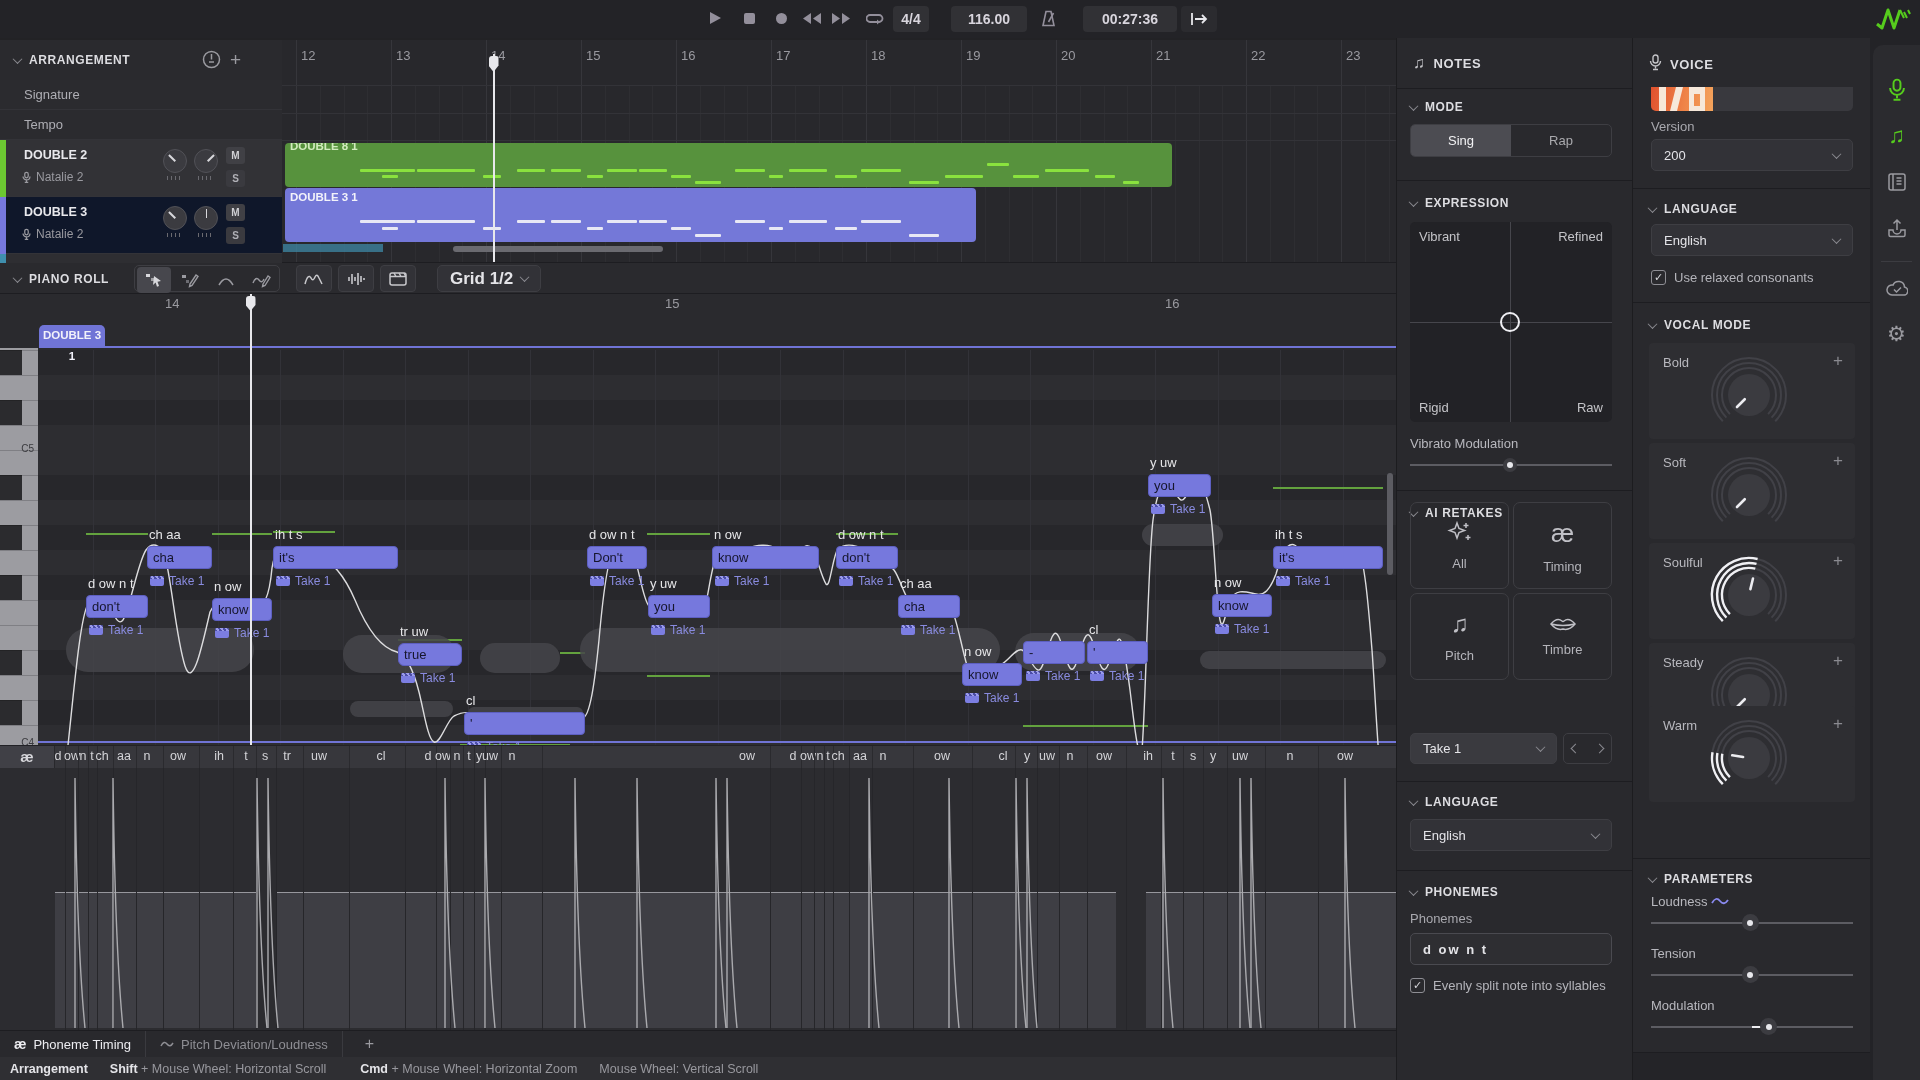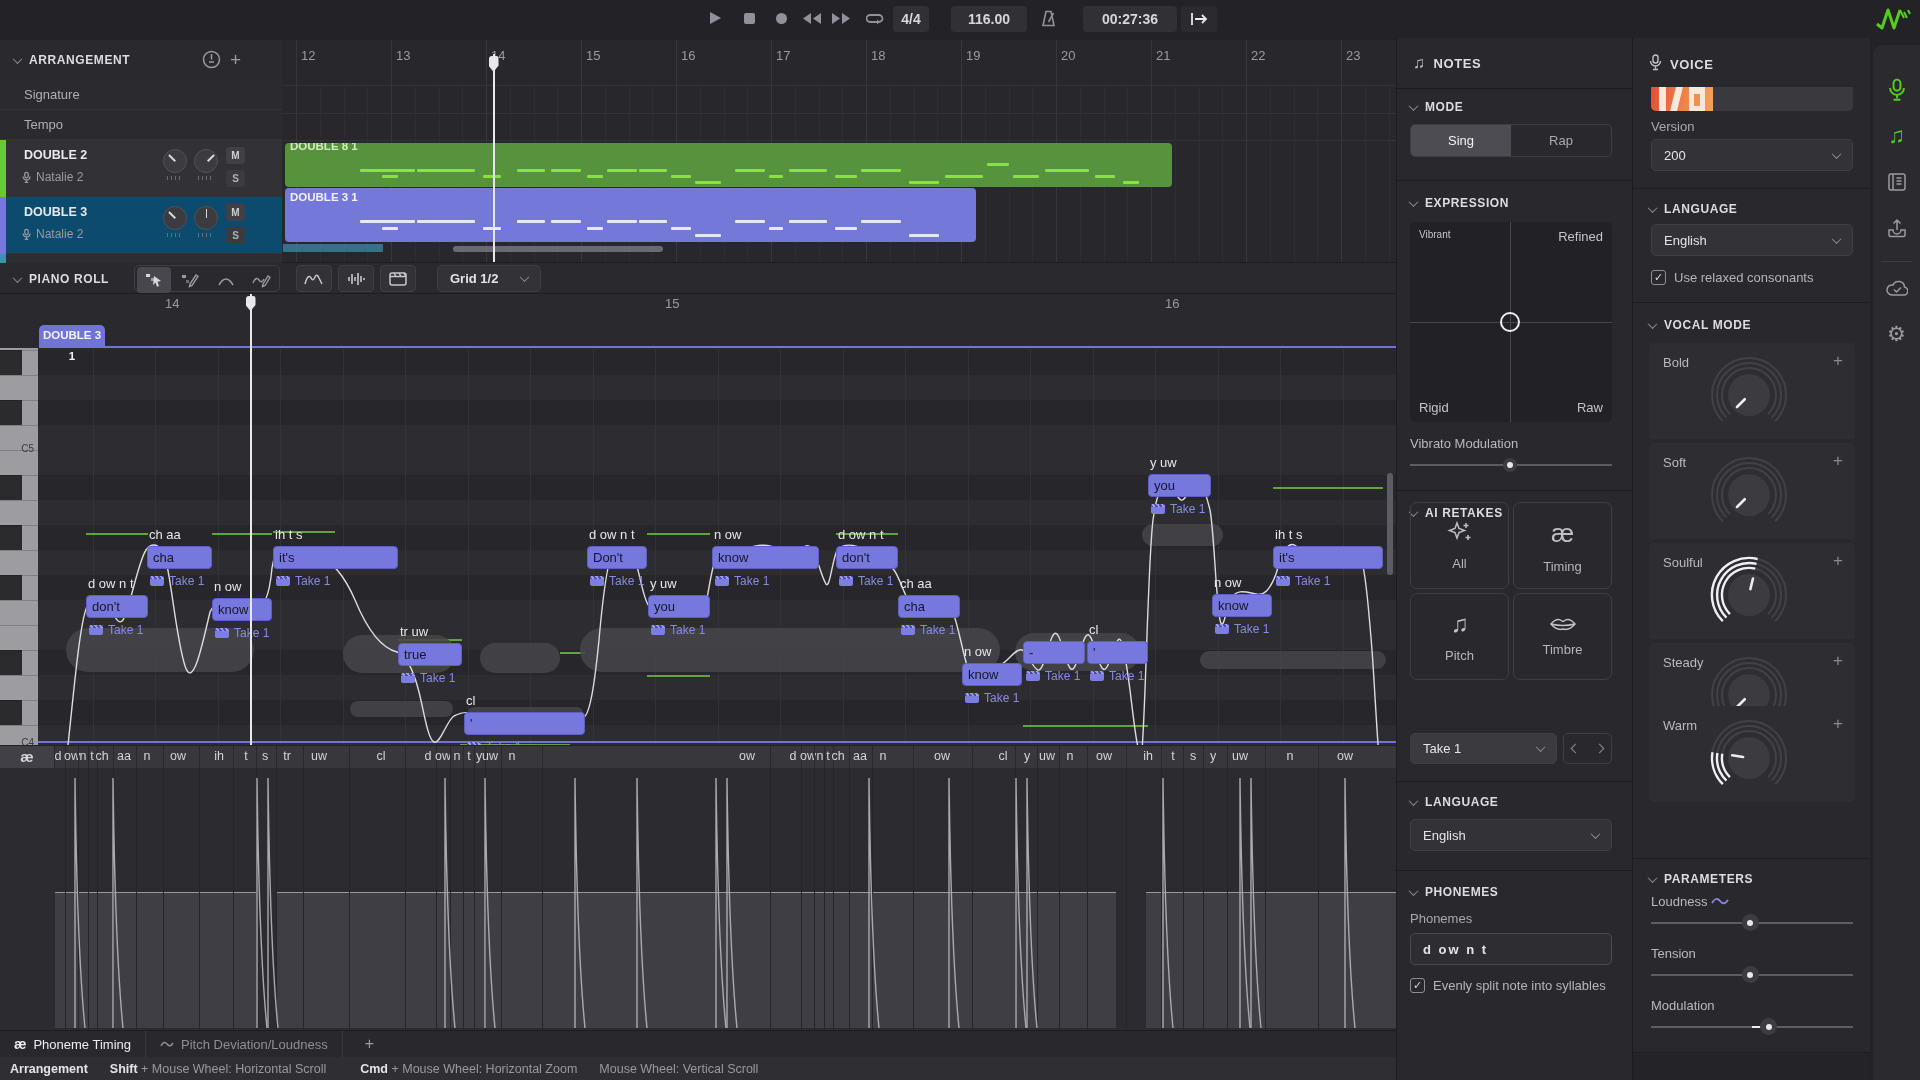--- a/index.html
+++ b/index.html
@@ -135,21 +135,21 @@
           <div class="abs" style="left: 10.5px; top: 2px; width: 1.8px; height: 9px; background: rgb(216, 216, 220); transform-origin: 1px 10px; transform: rotate(-45deg);"></div>
         </div>
         <div class="abs" style="left: 167px; top: 36px; width: 16px; height: 4px; background: repeating-linear-gradient(90deg, rgb(106, 106, 112) 0px, rgb(106, 106, 112) 1.5px, transparent 1.5px, transparent 4px);"></div>
         <div class="abs" style="left: 194px; top: 9px; width: 24px; height: 24px; border-radius: 50%; background: rgb(59, 59, 64); border: 1px solid rgb(81, 81, 87);">
           <div class="abs" style="left: 10.5px; top: 2px; width: 1.8px; height: 9px; background: rgb(216, 216, 220); transform-origin: 1px 10px; transform: rotate(45deg);"></div>
         </div>
         <div class="abs" style="left: 198px; top: 36px; width: 16px; height: 4px; background: repeating-linear-gradient(90deg, rgb(106, 106, 112) 0px, rgb(106, 106, 112) 1.5px, transparent 1.5px, transparent 4px);"></div>
         <div class="abs" style="left: 226px; top: 7px; width: 19px; height: 17px; background: rgb(64, 64, 69); border-radius: 3px; font-size: 10px; font-weight: bold; color: rgb(208, 208, 212); text-align: center; line-height: 17px;">M</div>
         <div class="abs" style="left: 226px; top: 30px; width: 19px; height: 17px; background: rgb(58, 58, 63); border-radius: 3px; font-size: 10px; font-weight: bold; color: rgb(176, 176, 182); text-align: center; line-height: 17px;">S</div>
       </div>
-      <div class="abs" style="left: 0px; top: 117px; width: 282px; height: 57px; border-bottom: 1px solid rgb(51, 51, 56); background: #0c4a6e; padding-left: 21px;">
+      <div class="abs" style="left: 0px; top: 117px; width: 282px; height: 57px; border-bottom: 1px solid rgb(51, 51, 56); background: #0f172a; padding-left: 21px;">
         <div class="abs" style="left: 0px; top: 0px; width: 6px; height: 57px; background: rgb(118, 120, 221);"></div>
         <div class="abs" style="left: 24px; top: 8px; font-size: 12.5px; font-weight: bold; color: rgb(232, 232, 236);">DOUBLE 3</div>
         <div class="abs" style="left: 22px; top: 30px; font-size: 12px; color: rgb(154, 154, 160); display: flex; align-items: center; gap: 5px;">
           <svg width="9" height="13" viewBox="0 0 13 17" fill="none" stroke="#9a9aa0" stroke-width="1.8">
             <rect x="4" y="1" width="5" height="8" rx="2.5"></rect>
             <path d="M1.5 7 a5 5 0 0 0 10 0 M6.5 12 v2.5 M4 15.5 h5"></path>
           </svg>
           <span>Natalie 2</span>
         </div>
         <div class="abs" style="left: 163px; top: 9px; width: 24px; height: 24px; border-radius: 50%; background: rgb(59, 59, 64); border: 1px solid rgb(81, 81, 87);">
@@ -324,21 +324,21 @@
     <svg width="18" height="16" viewBox="0 0 18 16" stroke="#c8c8cc" stroke-width="1.6">
         <path d="M2 6 v4 M5 3 v10 M8 6 v4 M11 2 v12 M14 5 v6 M17 7 v2"></path>
       </svg>
     </div>
   <div class="toolbtn" style="left:380px; top:2px; width:36px; height:27px; border:1px solid #3e3e43">
     <svg width="18" height="14" viewBox="0 0 18 14" fill="none" stroke="#c8c8cc" stroke-width="1.5">
         <rect x="1" y="1" width="16" height="12" rx="2"></rect>
         <path d="M1 4.5 h16 M5 1 l2 3.5 M10 1 l2 3.5 M15 1 l1.6 3"></path>
       </svg>
     </div>
-  <div class="dd" style="left:437px; top:2px; width:104px; height:27px; font-weight:bold; font-size:13px">
+  <div class="dd" style="left:437px; top:2px; width:104px; height:27px; font-weight:bold; font-size:17px">
     <span>Grid 1/2</span>
       <span class="chev"></span>
     </div>
 </div>
 
 <div id="pr" class="abs" style="left:0; top:294px; width:1396px; height:451px; background:#2a2a2e; overflow:hidden">
     <div class="abs" style="left: 38px; top: 56px; width: 1358px; height: 25px; background: rgb(39, 39, 43);"></div>
     <div class="abs" style="left: 38px; top: 81px; width: 1358px; height: 25px; background: rgb(45, 45, 49);"></div>
     <div class="abs" style="left: 38px; top: 106px; width: 1358px; height: 25px; background: rgb(39, 39, 43);"></div>
     <div class="abs" style="left: 38px; top: 131px; width: 1358px; height: 25px; background: rgb(45, 45, 49);"></div>
@@ -451,21 +451,21 @@
     <div class="take abs" style="left: 215px; top: 332px;">
       <span class="clap"></span>
       <span>Take 1</span>
     </div>
     <div class="note" style="left: 273px; top: 252px; width: 125px; height: 23px; position: absolute;">it's</div>
     <div class="ph-lbl abs" style="left: 275px; top: 233px;">ih t s</div>
     <div class="take abs" style="left: 276px; top: 280px;">
       <span class="clap"></span>
       <span>Take 1</span>
     </div>
-    <div class="note" style="left: 398px; top: 349px; width: 64px; height: 23px; position: absolute;">true</div>
+    <div class="note" style="left: 398px; top: 349px; width: 64px; height: 23px; position: absolute; border-radius: 6px;">true</div>
     <div class="ph-lbl abs" style="left: 400px; top: 330px;">tr uw</div>
     <div class="take abs" style="left: 401px; top: 377px;">
       <span class="clap"></span>
       <span>Take 1</span>
     </div>
     <div class="note" style="left: 464px; top: 418px; width: 121px; height: 23px; position: absolute;">'</div>
     <div class="ph-lbl abs" style="left: 466px; top: 399px;">cl</div>
     <div class="take abs" style="left: 467px; top: 446px;">
       <span class="clap"></span>
       <span>Take 1</span>
@@ -729,21 +729,21 @@
     <div>Rap</div>
   </div>
   <div class="divider" style="top:142px"></div>
   <div class="sec-head" style="left:13px; top:158px">
     <span class="chev"></span>
       <span>EXPRESSION</span>
     </div>
   <div class="abs" style="left:13px; top:184px; width:202px; height:200px; background:#222226; border-radius:5px">
     <div class="abs" style="left:100px; top:0; width:1px; height:200px; background:#46464c"></div>
     <div class="abs" style="left:0; top:100px; width:202px; height:1px; background:#46464c"></div>
-    <div class="abs" style="left:9px; top:7px; font-size:10px; color:#c4c4c8">Vibrant</div>
+    <div class="abs" style="left:9px; top:7px; font-size:13px; color:#c4c4c8">Vibrant</div>
     <div class="abs" style="right:9px; top:7px; font-size:13px; color:#c4c4c8">Refined</div>
     <div class="abs" style="left:9px; bottom:7px; font-size:13px; color:#c4c4c8">Rigid</div>
     <div class="abs" style="right:9px; bottom:7px; font-size:13px; color:#c4c4c8">Raw</div>
     <div class="abs" style="left:90px; top:90px; width:20px; height:20px; border:2.5px solid #eeeef2; border-radius:50%"></div>
   </div>
   <div class="lbl" style="left:13px; top:398px; color:#b8b8be">Vibrato Modulation</div>
   <div class="sld-track" style="left:13px; top:426px; width:202px">
     <div class="sld-thumb" style="left:93px; width:14px; height:14px; top:-6px"></div>
     </div>
   <div class="divider" style="top:452px"></div>

